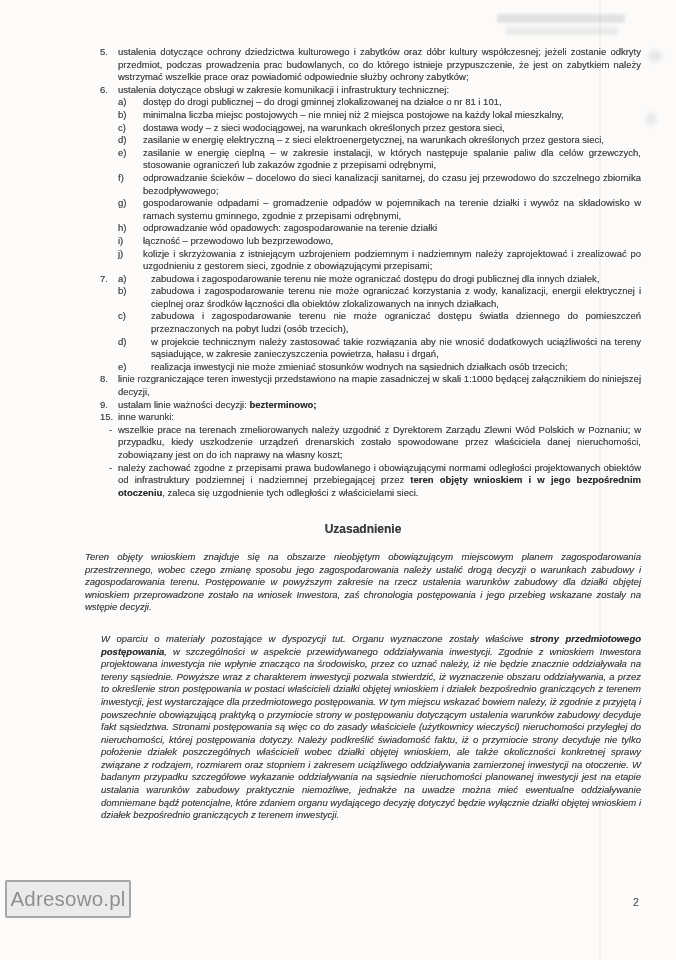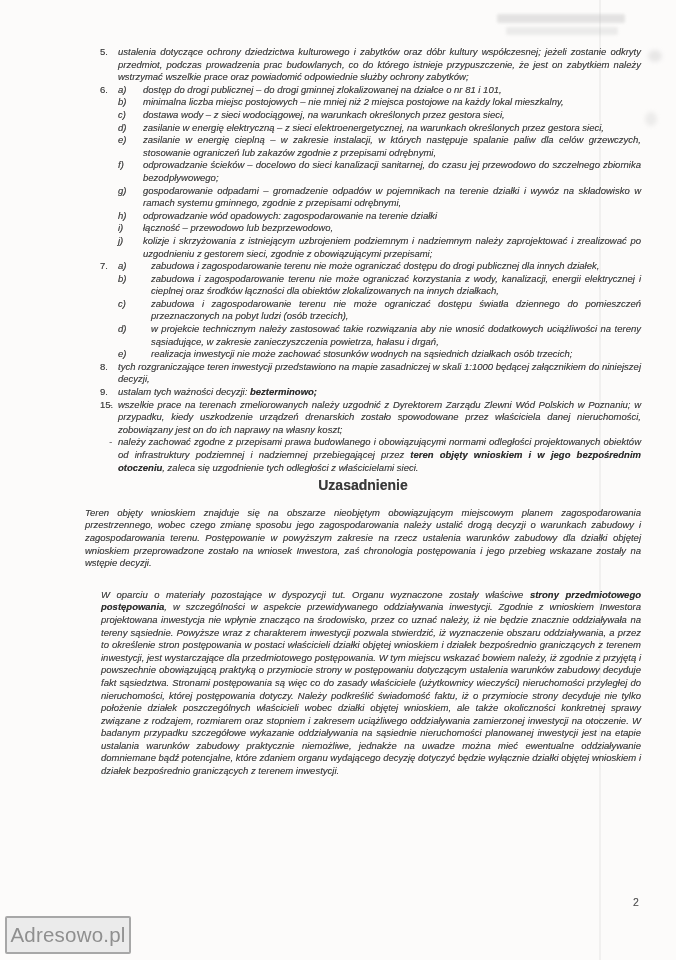--- a/index.html
+++ b/index.html
@@ -10,45 +10,45 @@
     color:#454545;
   }
   .content{
     position:absolute;left:85px;top:46px;width:556px;
     font-size:9.5px;line-height:12.6px;
     text-shadow:0 0 .6px rgba(85,85,85,.7);
   }
   
   .li{display:flex;align-items:flex-start;}
   .li>.num{flex:none;width:18px;margin-left:15px;}
-  .li>.body{flex:1;min-width:0;font-style:italic;}
+  .li>.body{flex:1;min-width:0;}
   .itext{text-align:justify;}
   .sub{display:flex;}
   .sub>.snum{flex:none;width:14px;}
   .sub.wide>.snum{width:22px;}
   .sub>.stext{flex:1;text-align:justify;margin-left:11px;}
   .dashrow{display:flex;margin-left:-9px;}
   .dashrow>.dash{flex:none;width:9px;}
   .dashrow>.dtext{flex:1;text-align:justify;}
   .b{font-weight:bold;color:#2f2f2f;}
   
   .uz-heading{
-    text-align:center;font-weight:bold;font-size:14px;color:#3a3a3a;
-    margin:5px 0 15px 0;
+    text-align:center;font-weight:bold;font-size:12px;color:#3a3a3a;
+    margin:24px 0 15px 0;
   }
   .para{margin:0 0 19px 0;text-align:justify;font-style:italic;}
   .para:last-child{margin-bottom:0;margin-left:16px;}
   
   .pagenum{
     position:absolute;left:633px;top:896px;
     font-size:10.5px;color:#575757;text-shadow:0 0 .6px rgba(90,90,90,.6);
   }
   
   .watermark{
-    position:absolute;left:5px;top:916px;width:122px;height:34px;
+    position:absolute;left:5px;top:880px;width:122px;height:34px;
     border:2px solid #a7a7a7;background:#ebebeb;border-radius:2px;
     display:flex;align-items:center;justify-content:center;
     font-size:20.5px;color:#8f8f8f;letter-spacing:.2px;
   }
   
   .stamp-line1{
     position:absolute;left:497px;top:14px;width:128px;height:9px;
     background:#c2c2c2;opacity:.42;filter:blur(1.7px);border-radius:2px;
   }
   .stamp-line2{
@@ -82,20 +82,21 @@
     <div>
         <div class="li">
           <span class="num">5.</span>
           <div class="body">
             <div class="itext">ustalenia dotyczące ochrony dziedzictwa kulturowego i zabytków oraz dóbr kultury współczesnej; jeżeli zostanie odkryty przedmiot, podczas prowadzenia prac budowlanych, co do którego istnieje przypuszczenie, że jest on zabytkiem należy wstrzymać wszelkie prace oraz powiadomić odpowiednie służby ochrony zabytków;</div>
           </div>
         </div>
         <div class="li">
           <span class="num">6.</span>
           <div class="body">
+            <div class="itext">ustalenia dotyczące obsługi w zakresie komunikacji i infrastruktury technicznej:</div>
             <div class="sub">
               <span class="snum">a)</span>
               <div class="stext">dostęp do drogi publicznej – do drogi gminnej zlokalizowanej na działce o nr 81 i 101,</div>
             </div>
             <div class="sub">
               <span class="snum">b)</span>
               <div class="stext">minimalna liczba miejsc postojowych – nie mniej niż 2 miejsca postojowe na każdy lokal mieszkalny,</div>
             </div>
             <div class="sub">
               <span class="snum">c)</span>
@@ -145,39 +146,40 @@
             <div class="sub wide">
               <span class="snum">c)</span>
               <div class="stext">zabudowa i zagospodarowanie terenu nie może ograniczać dostępu światła dziennego do pomieszczeń przeznaczonych na pobyt ludzi (osób trzecich),</div>
             </div>
             <div class="sub wide">
               <span class="snum">d)</span>
               <div class="stext">w projekcie technicznym należy zastosować takie rozwiązania aby nie wnosić dodatkowych uciążliwości na tereny sąsiadujące, w zakresie zanieczyszczenia powietrza, hałasu i drgań,</div>
             </div>
             <div class="sub wide">
               <span class="snum">e)</span>
-              <div class="stext">realizacja inwestycji nie może zachować stosunków wodnych na sąsiednich działkach osób trzecich;</div>
+              <div class="stext">realizacja inwestycji nie może zmieniać stosunków wodnych na sąsiednich działkach osób trzecich;</div>
             </div>
           </div>
         </div>
         <div class="li">
           <span class="num">8.</span>
           <div class="body">
-            <div class="itext">tych rozgraniczające teren inwestycji przedstawiono na mapie zasadniczej w skali 1:1000 będącej załącznikiem do niniejszej decyzji,</div>
+            <div class="itext">linie rozgraniczające teren inwestycji przedstawiono na mapie zasadniczej w skali 1:1000 będącej załącznikiem do niniejszej decyzji,</div>
           </div>
         </div>
         <div class="li">
           <span class="num">9.</span>
           <div class="body">
-            <div class="itext"><span>ustalam tych ważności decyzji: </span><span class="b">bezterminowo;</span></div>
+            <div class="itext"><span>ustalam linie ważności decyzji: </span><span class="b">bezterminowo;</span></div>
           </div>
         </div>
         <div class="li">
           <span class="num">15.</span>
           <div class="body">
+            <div class="itext">inne warunki:</div>
             <div class="dashrow">
               <span class="dash">-</span>
               <div class="dtext"><span>wszelkie prace na terenach zmeliorowanych należy uzgodnić z Dyrektorem Zarządu Zlewni Wód Polskich w Poznaniu; w przypadku, kiedy uszkodzenie urządzeń drenarskich zostało spowodowane przez właściciela danej nieruchomości, zobowiązany jest on do ich naprawy na własny koszt;</span></div>
             </div>
             <div class="dashrow">
               <span class="dash">-</span>
               <div class="dtext"><span>należy zachować zgodne z przepisami prawa budowlanego i obowiązującymi normami odległości projektowanych obiektów od infrastruktury podziemnej i nadziemnej przebiegającej przez </span><span class="b">teren objęty wnioskiem i w jego bezpośrednim otoczeniu</span><span>, zaleca się uzgodnienie tych odległości z właścicielami sieci.</span></div>
             </div>
           </div>
         </div>

